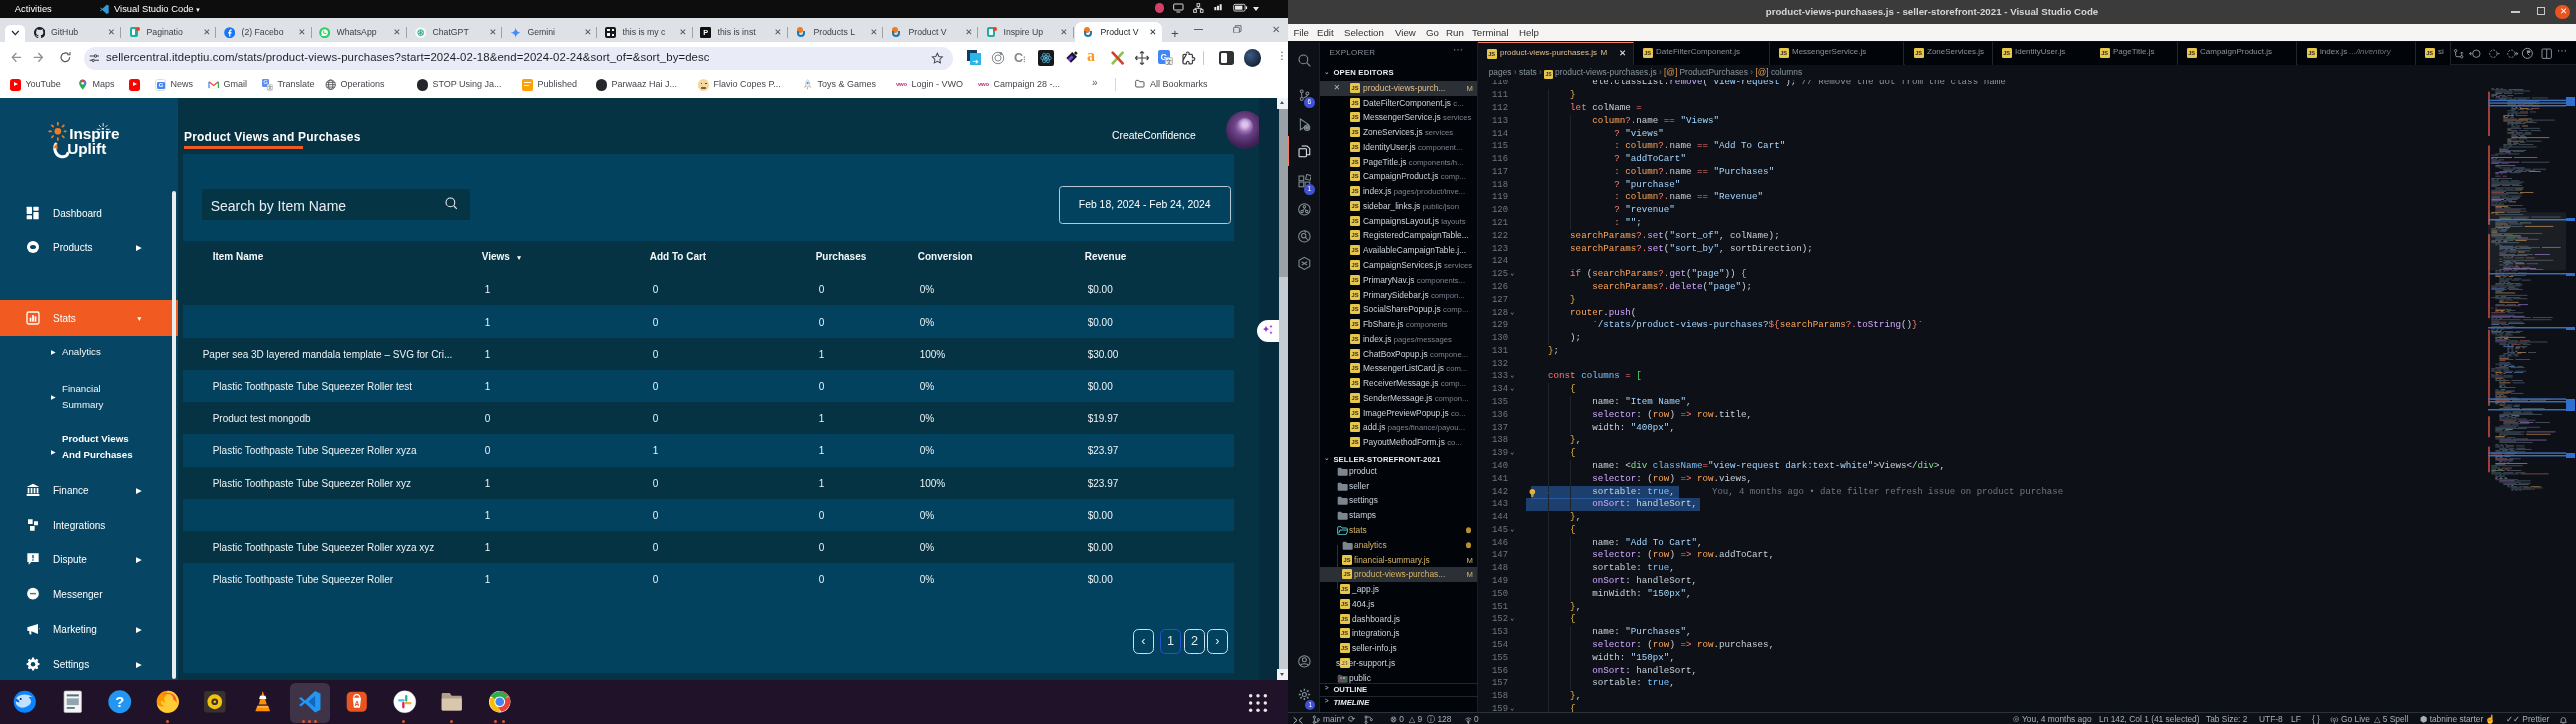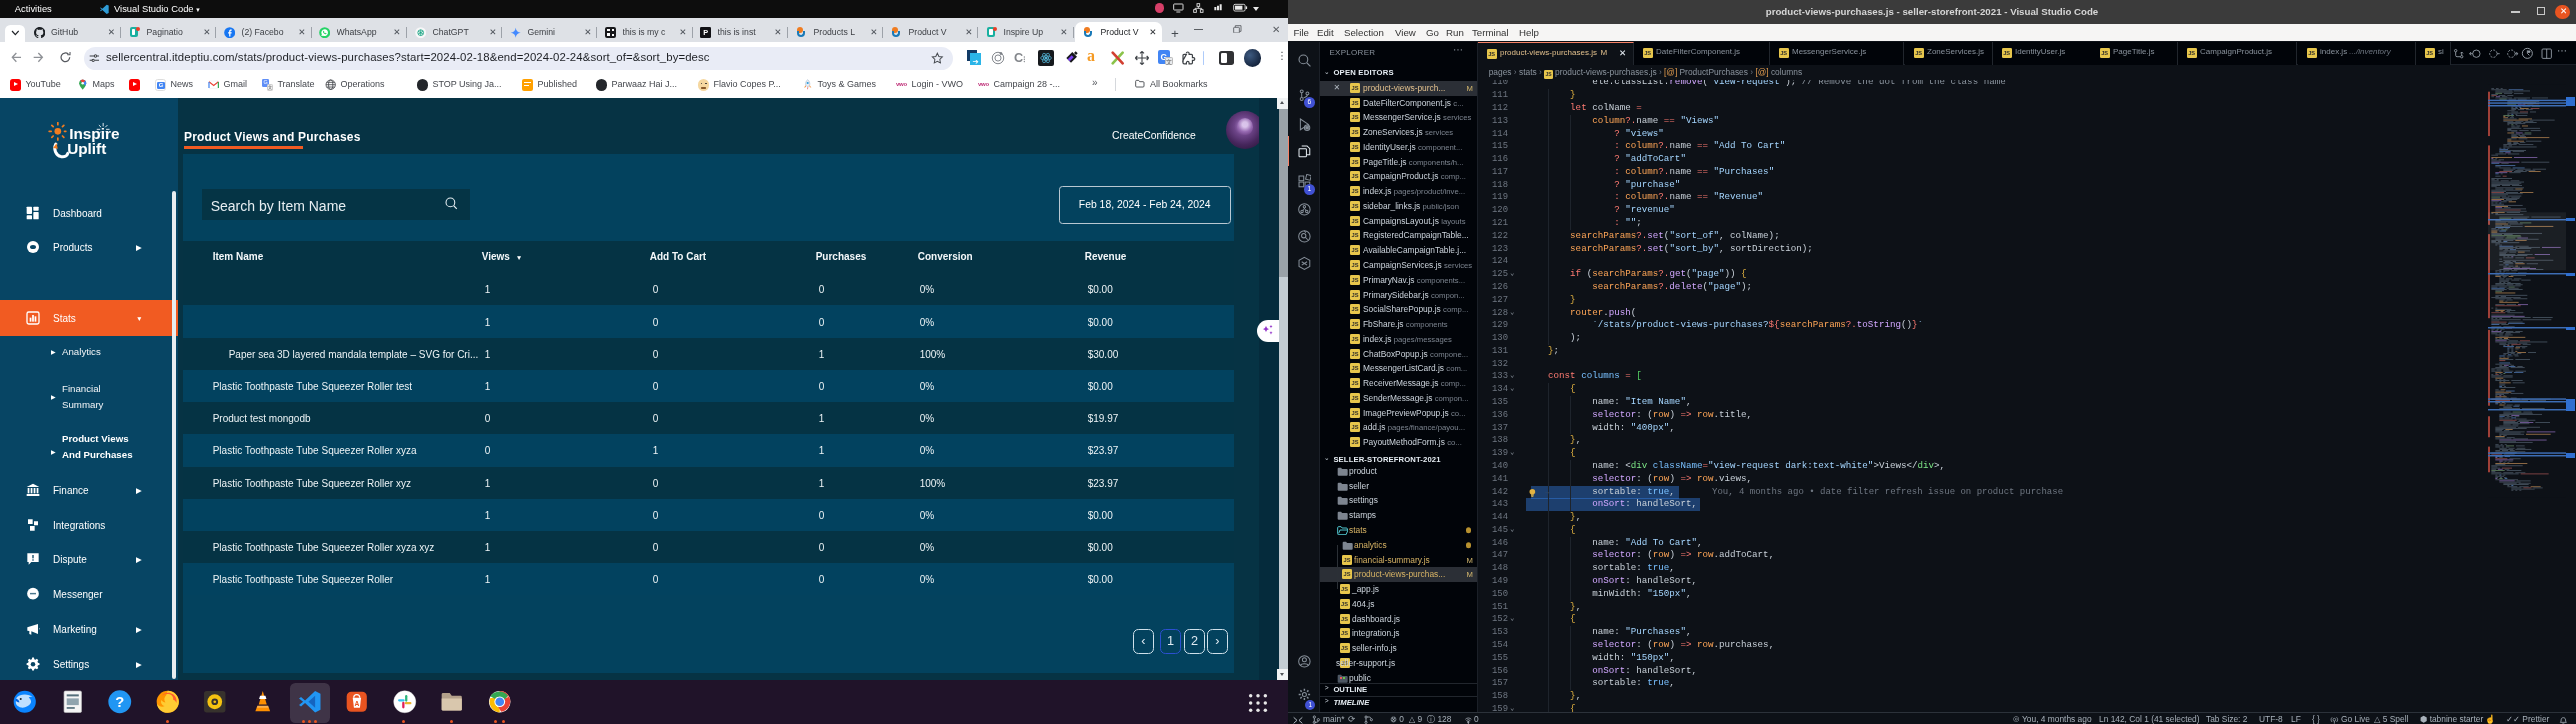--- a/index.html
+++ b/index.html
@@ -505,21 +505,21 @@
             </div>
             <div class="trow" style="top:152px;background:#02425f;">
               <div class="tc" style="left:30px;"></div>
               <div class="tc" style="left:302px;">1</div>
               <div class="tc" style="left:470px;">0</div>
               <div class="tc" style="left:636px;">0</div>
               <div class="tc" style="left:737px;">0%</div>
               <div class="tc" style="left:905px;">$0.00</div>
             </div>
             <div class="trow" style="top:184px;background:#053344;">
-              <div class="tc" style="left:46px;">Paper sea 3D layered mandala template – SVG for Cri...</div>
+              <div class="tc" style="left:20px;">Paper sea 3D layered mandala template – SVG for Cri...</div>
               <div class="tc" style="left:302px;">1</div>
               <div class="tc" style="left:470px;">0</div>
               <div class="tc" style="left:636px;">1</div>
               <div class="tc" style="left:737px;">100%</div>
               <div class="tc" style="left:905px;">$30.00</div>
             </div>
             <div class="trow" style="top:216px;background:#02425f;">
               <div class="tc" style="left:30px;">Plastic Toothpaste Tube Squeezer Roller test</div>
               <div class="tc" style="left:302px;">1</div>
               <div class="tc" style="left:470px;">0</div>

